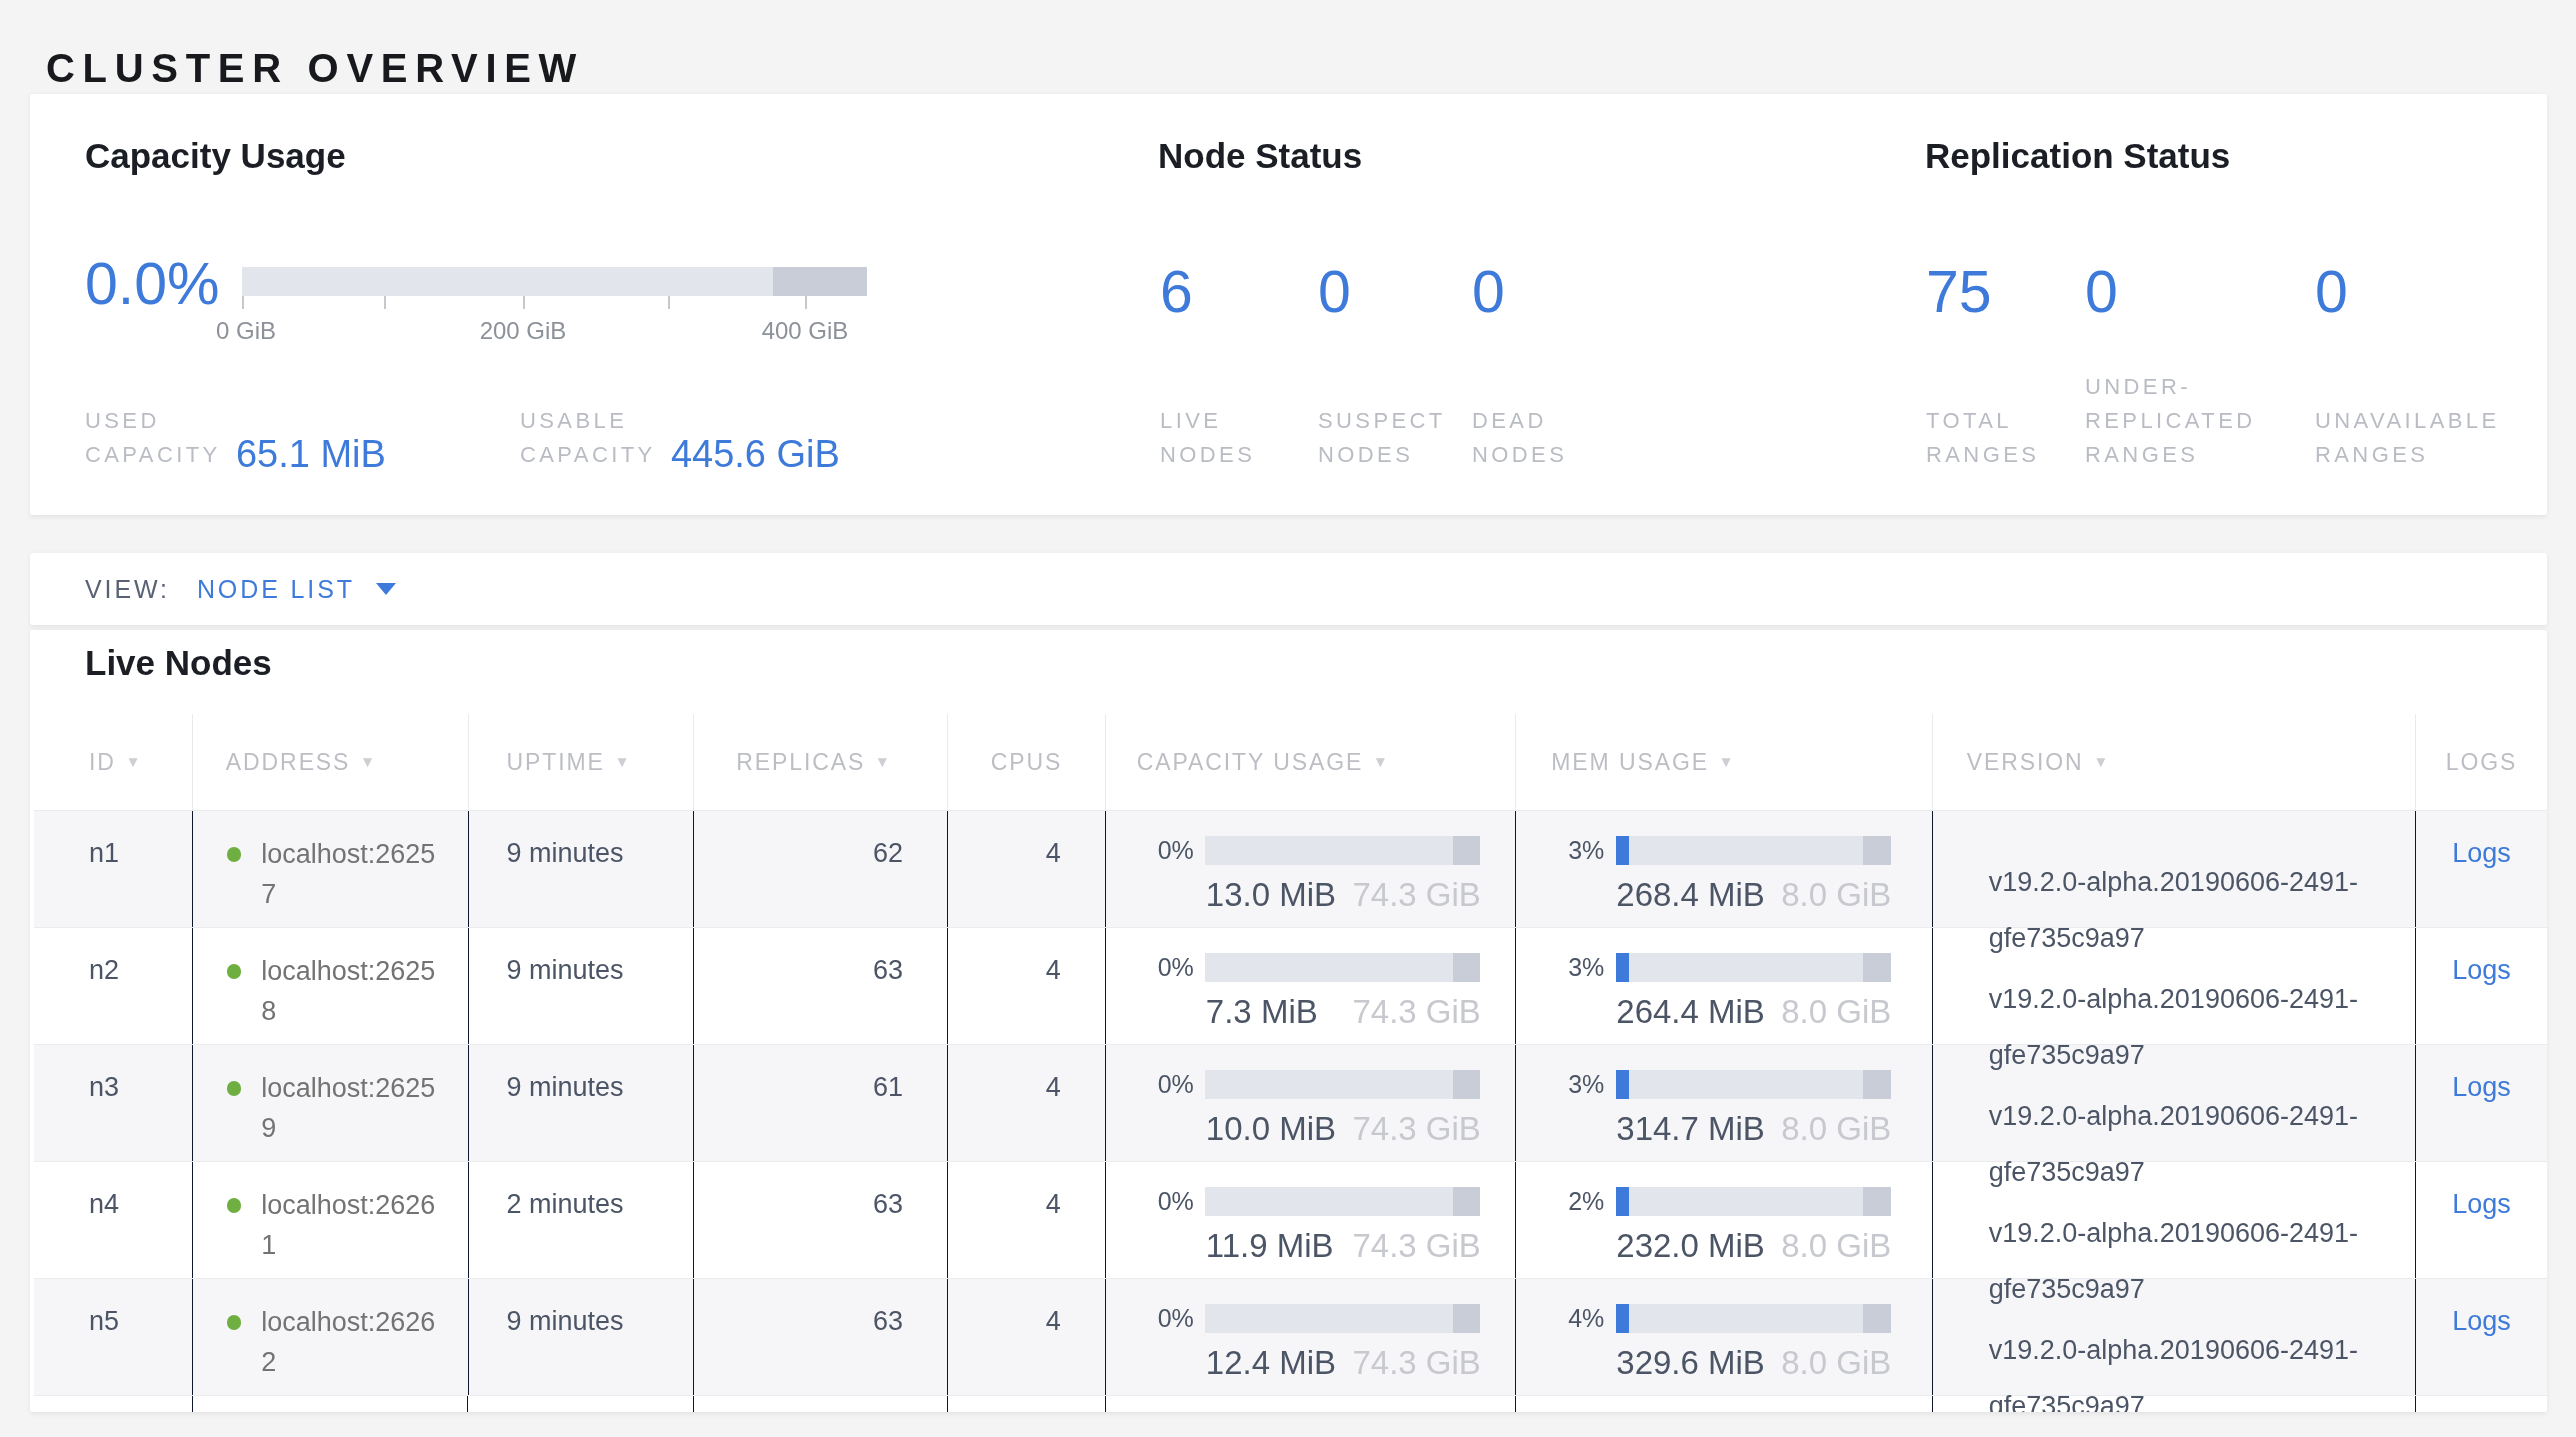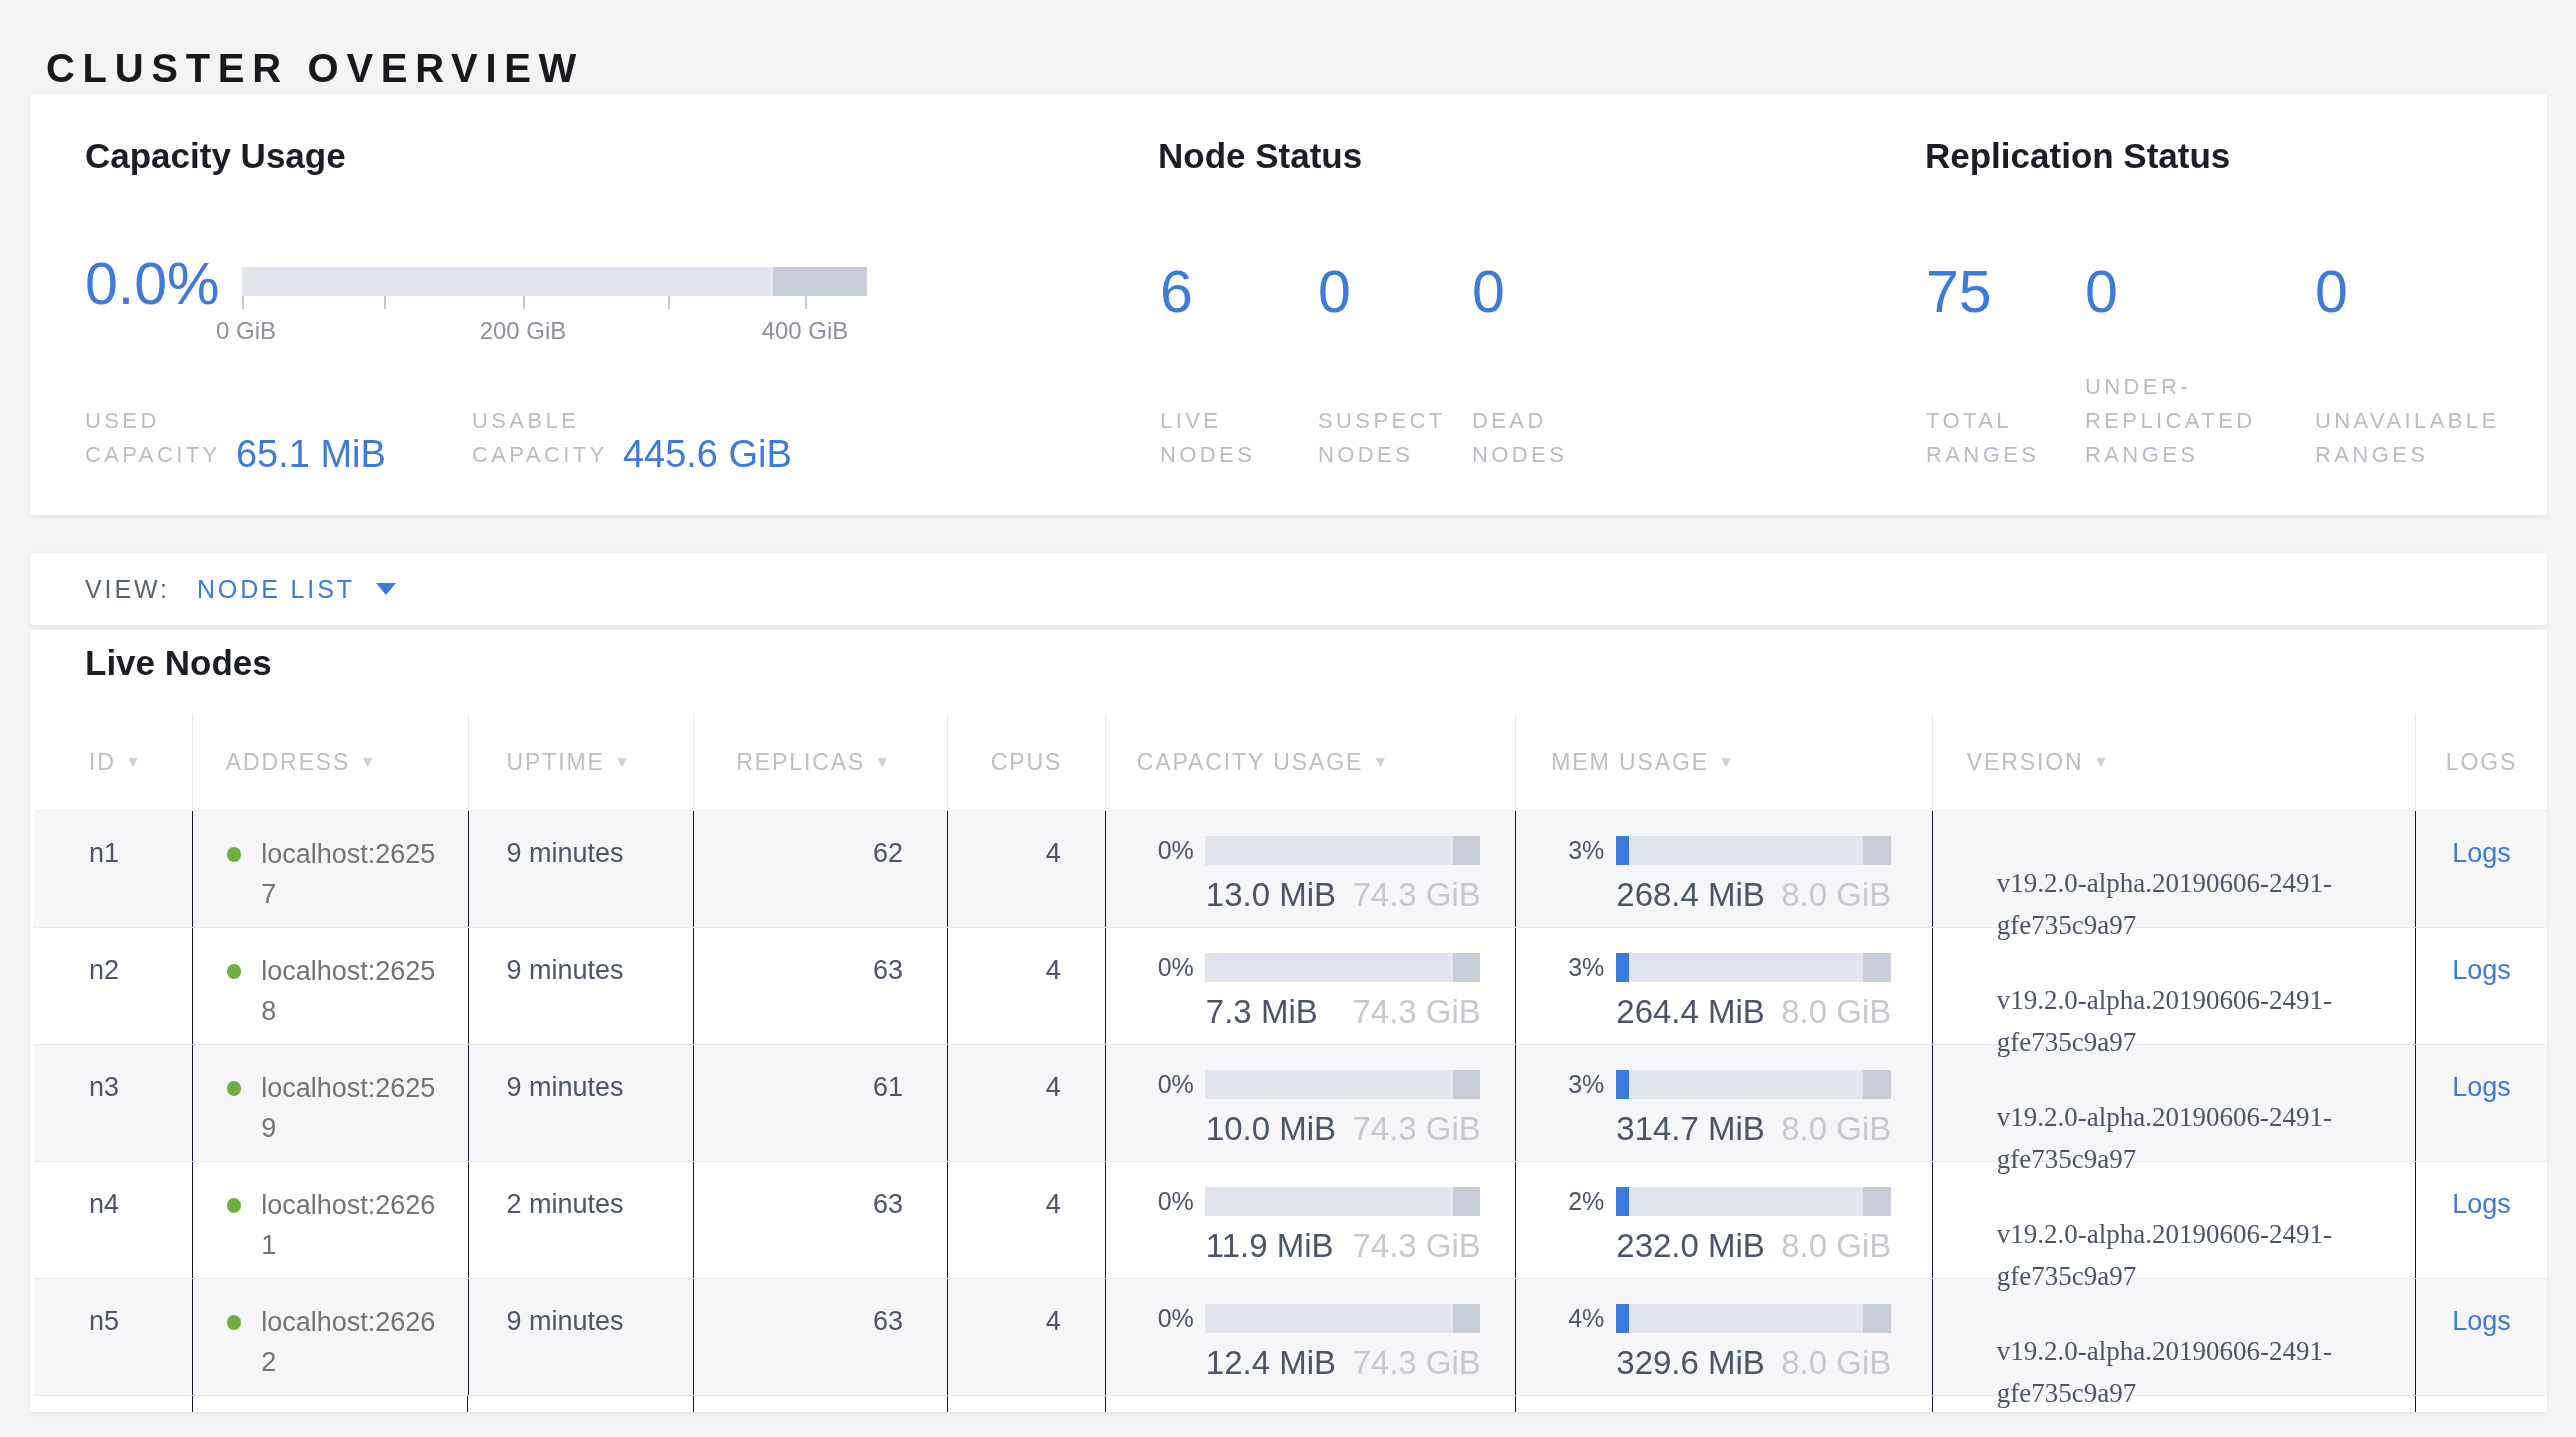--- a/index.html
+++ b/index.html
@@ -23,21 +23,21 @@
   .cap-title{left:55px;} .node-title{left:1128px;} .repl-title{left:1895px;}
   .big-pct{position:absolute;left:55px;top:157px;font-size:59px;color:#3e7ad9;line-height:67px;}
   .cap-bar{position:absolute;left:212px;top:173px;width:625px;height:29px;background:#e3e5ed;}
   .cap-bar::after{content:"";position:absolute;right:0;top:0;bottom:0;width:15%;background:#c9cdd8;}
   .tick{position:absolute;top:202px;width:1.9px;height:13.4px;background:#c6c8ce;}
   .tick-label{position:absolute;top:223px;font-size:24px;color:#8d9199;transform:translateX(-50%);white-space:nowrap;}
   .metric-strip{position:absolute;top:165px;height:213px;display:flex;}
   .metric{display:flex;flex-direction:column;height:213px;box-sizing:border-box;}
   .metric .val{font-size:59px;color:#3e7ad9;line-height:67px;}
   .metric .lbl{margin-top:auto;font-size:22px;letter-spacing:3.4px;color:#b9bcc3;line-height:34px;}
-  .stats-strip{left:55px;}
+  .stats-strip{left:55px;gap:48px;}
   .stat{display:flex;align-items:flex-end;height:213px;box-sizing:border-box;}
   .stat .lbl{font-size:22px;letter-spacing:3.4px;color:#b9bcc3;line-height:34px;}
   .stat .sval{font-size:38px;color:#3e7ad9;margin-left:15.3px;line-height:36px;}
   
   #viewbar{top:553px;height:72px;display:flex;align-items:center;}
   .view-label{margin-left:55px;font-size:25px;letter-spacing:2.9px;color:#596273;}
   .view-select{margin-left:27px;display:flex;align-items:center;cursor:pointer;}
   .view-select .sel{font-size:25px;letter-spacing:2.9px;color:#3e7ad9;}
   .caret{width:0;height:0;margin-left:21px;border-left:10.5px solid transparent;border-right:10.5px solid transparent;border-top:12.5px solid #3e7ad9;}
   
@@ -67,21 +67,21 @@
   .c-usage{padding-top:25px;}
   .usage-top{display:flex;align-items:center;padding-left:29px;}
   .pct{width:59px;text-align:right;font-size:25px;color:#4c5566;margin-right:11.5px;flex:none;}
   .bar{position:relative;width:275px;height:29px;background:#e3e5ed;flex:none;}
   .bar::after{content:"";position:absolute;right:0;top:0;bottom:0;width:10%;background:#c9cdd8;}
   .fill{position:absolute;left:0;top:0;bottom:0;background:#3e7ad9;}
   .usage-sub{display:flex;justify-content:space-between;width:275px;margin-left:100px;margin-top:10.5px;font-size:33px;}
   .used-val{color:#4c5566;}
   .total-val{color:#c7c9cf;}
   .c-ver{padding-left:48px;padding-right:38px;}
-  .c-ver p{margin:16px;line-height:42px;padding-top:7.7px;font-family:Liberation Serif, serif;}
+  .c-ver p{margin:8px;line-height:56px;padding-top:7.7px;}
   .c-logs{text-align:center;}
   .logs-link{color:#3e7ad9;text-decoration:none;}
 </style>
 </head>
 <body>
 
 <h1 class="page-title">CLUSTER OVERVIEW</h1>
 
 <div class="panel" id="summary">
   <h2 class="sec-title cap-title">Capacity Usage</h2>

